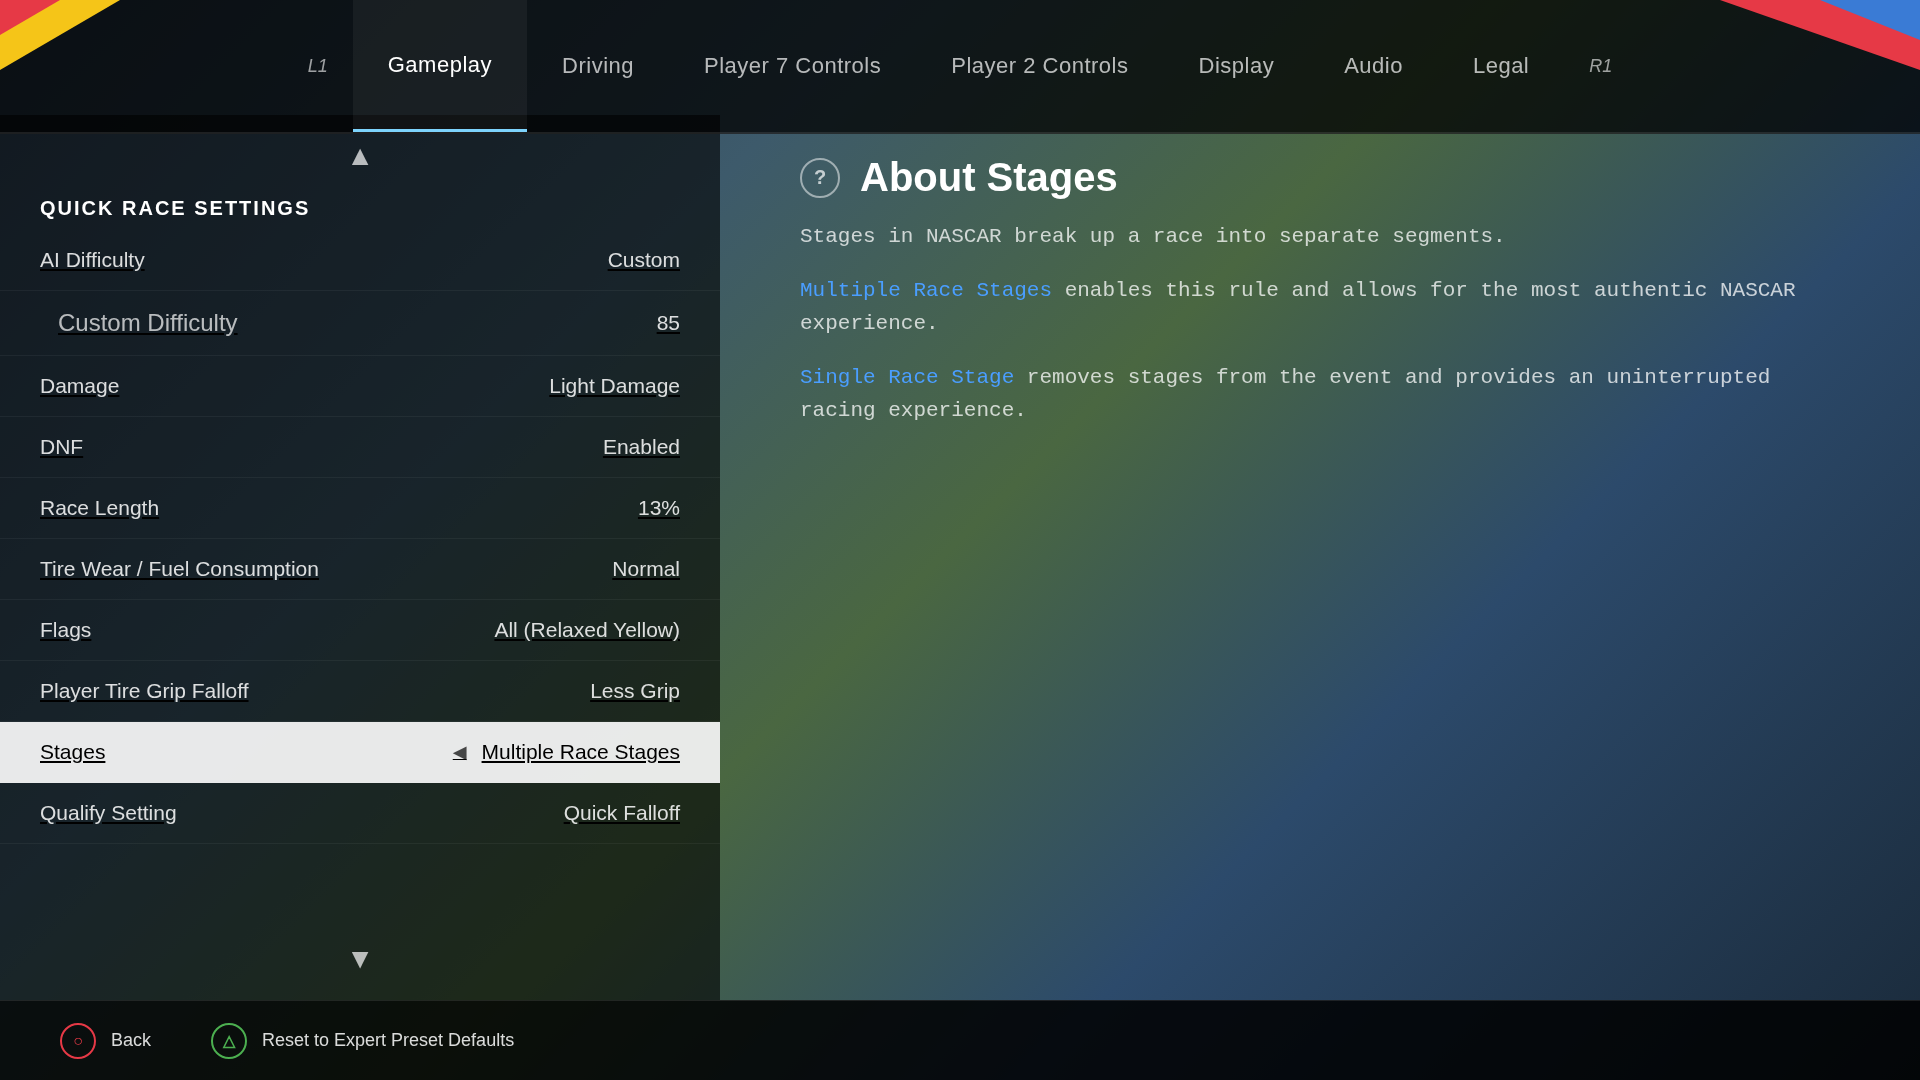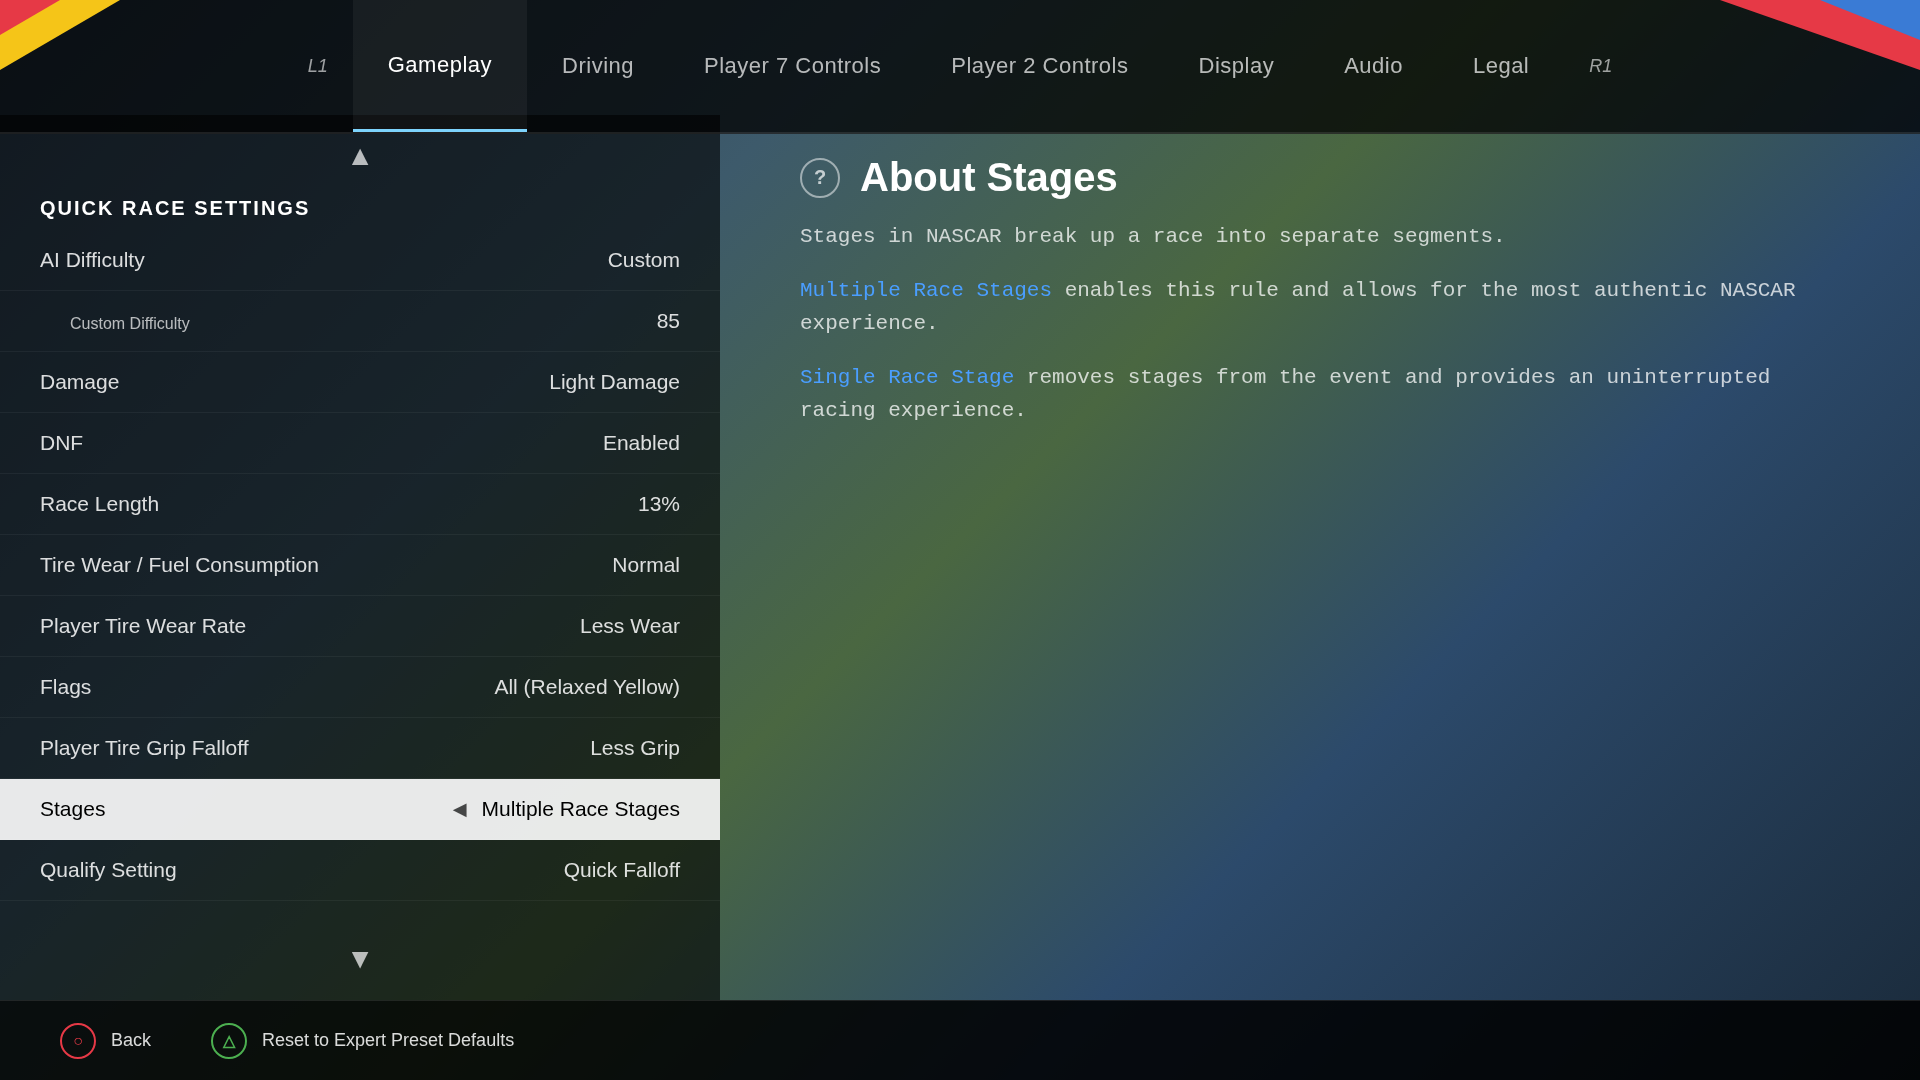--- a/index.html
+++ b/index.html
@@ -162,23 +162,24 @@
     }
 
     .settings-list {
       width: 100%;
       flex: 1;
     }
 
     .setting-row {
       display: flex;
       justify-content: space-between;
-      align-items: flex-end;
+      align-items: center;
       padding: 18px 40px;
       border-bottom: 1px solid rgba(255,255,255,0.05);
+      text-decoration: underline;
     }
 
     .setting-row.active {
       background: rgba(255,255,255,0.9);
     }
 
     .setting-row.active .setting-name {
       color: #000000;
     }
 
@@ -186,22 +187,22 @@
       color: #000000;
     }
 
     .setting-name {
       color: rgba(255,255,255,0.85);
       font-size: 21px;
       font-weight: 400;
     }
 
     .setting-name.indented {
-      margin-left: 30px;
-      font-size: 16px;
+      margin-left: 18px;
+      font-size: 24px;
       color: rgba(255,255,255,0.7);
     }
 
     .setting-value {
       color: rgba(255,255,255,0.85);
       font-size: 21px;
       font-weight: 400;
     }
 
     .setting-value-with-arrows {
@@ -381,24 +382,20 @@
       <div class="setting-row">
         <span class="setting-name">Race Length</span>
         <span class="setting-value">13%</span>
       </div>
 
       <div class="setting-row">
         <span class="setting-name">Tire Wear / Fuel Consumption</span>
         <span class="setting-value">Normal</span>
       </div>
 
-      <div class="setting-row">
-        <span class="setting-name">Player Tire Wear Rate</span>
-        <span class="setting-value">Less Wear</span>
-      </div>
 
       <div class="setting-row">
         <span class="setting-name">Flags</span>
         <span class="setting-value">All (Relaxed Yellow)</span>
       </div>
 
       <div class="setting-row">
         <span class="setting-name">Player Tire Grip Falloff</span>
         <span class="setting-value">Less Grip</span>
       </div>

